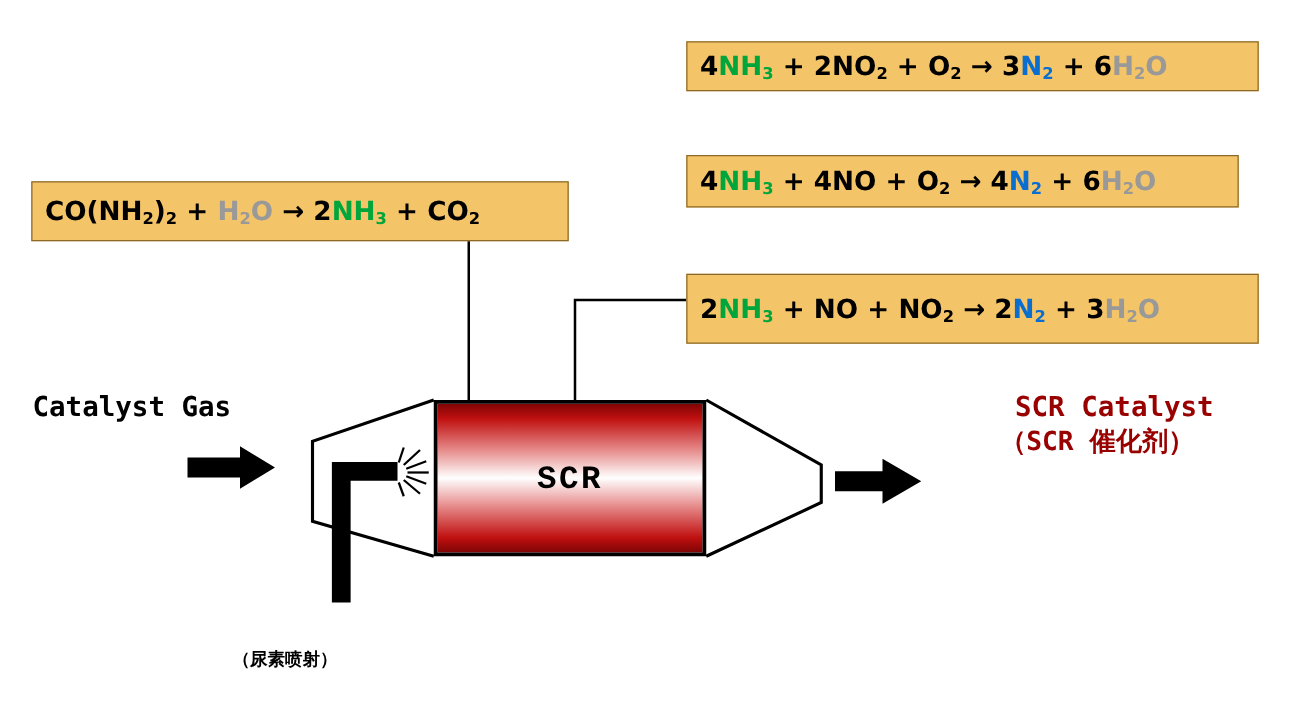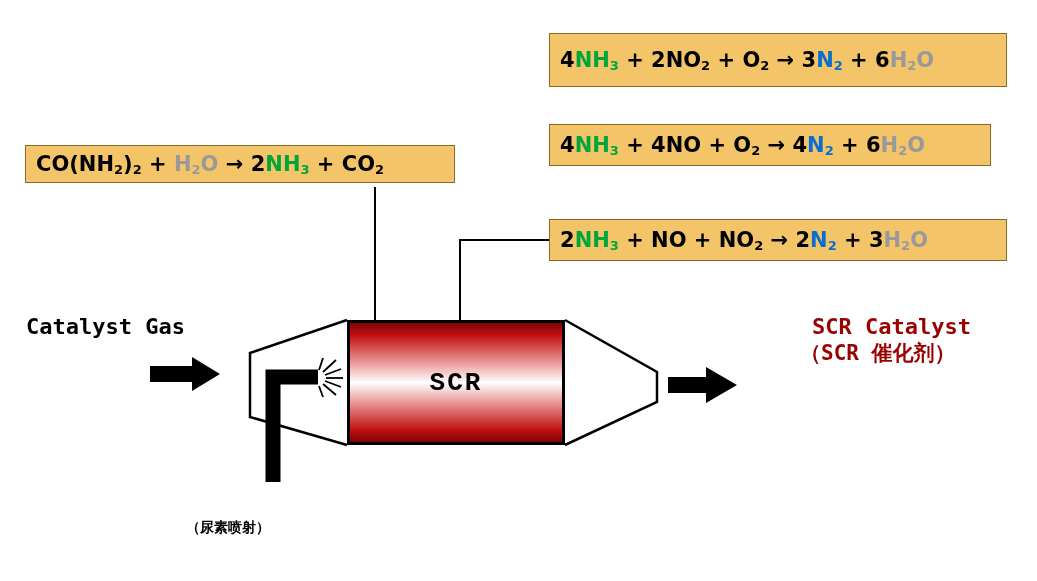--- a/index.html
+++ b/index.html
@@ -77,24 +77,24 @@
     justify-content: center;
   }
   .scr-label {
     font-size: 26px;
     font-weight: bold;
     letter-spacing: 2px;
     color: #000;
     font-family: Liberation Mono, monospace;
   }
   
-  .box-top { left: 549px; top: 33px; width: 458px; height: 54px; }
+  .box-top { left: 549px; top: 33px; width: 458px; height: 40px; }
   .box-mid { left: 549px; top: 124px; width: 442px; height: 42px; }
-  .box-bot { left: 549px; top: 219px; width: 458px; height: 42px; }
-  .box-hydro { left: 25px; top: 145px; width: 430px; height: 38px; }
+  .box-bot { left: 549px; top: 219px; width: 458px; height: 56px; }
+  .box-hydro { left: 25px; top: 145px; width: 430px; height: 48px; }
 </style>
 </head>
 <body>
 
 <div class="canvas">
 
   <svg class="layer" viewBox="0 0 1037 581">
 
     <line x1="375" y1="187" x2="375" y2="322" stroke="#000" stroke-width="2"></line>
 

